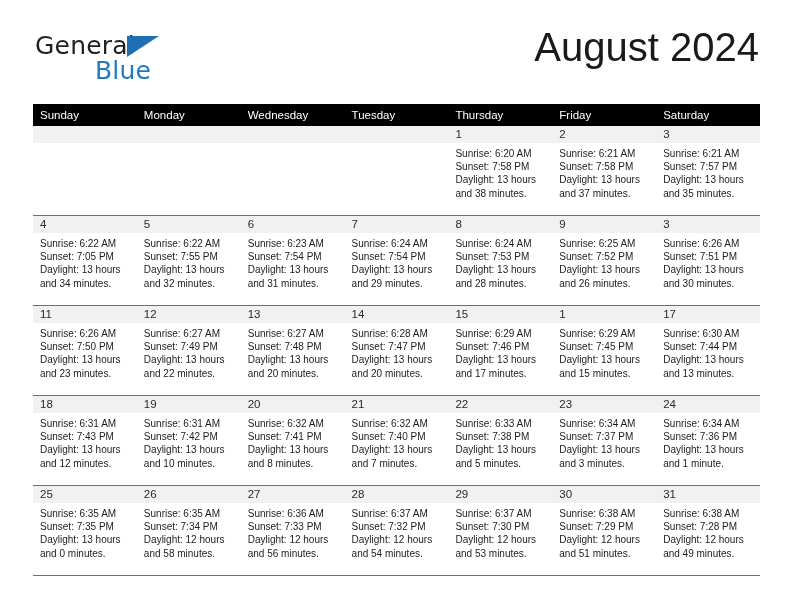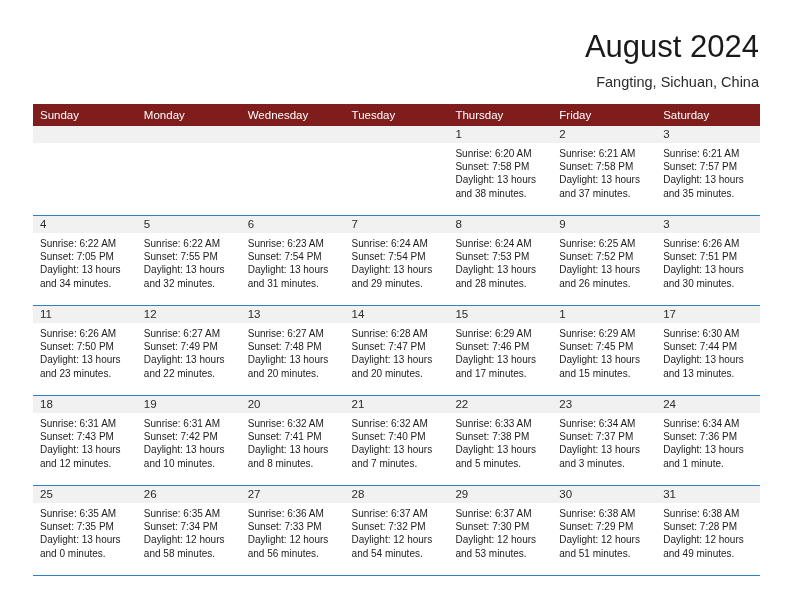--- a/index.html
+++ b/index.html
@@ -41,21 +41,21 @@
     position: absolute; left: 62px; top: 28px;
     font-size: 25px; letter-spacing: .2px;
     color: #1f7ac4;
     font-family: "DejaVu Sans", sans-serif;
   }
   .title-block {
     position: absolute; right: 0; top: 0;
     text-align: right;
   }
   .month-title {
-    font-size: 31px;
+    font-size: 40px;
     font-weight: 400;
     color: #1a1a1a;
     line-height: 38px;
     white-space: nowrap;
   }
   .location {
     font-size: 14.5px;
     color: #2b2b2b;
     line-height: 22px;
     margin-top: 5px;
@@ -63,21 +63,21 @@
   }
 
   
   .calendar {
     position: absolute;
     left: 33px; top: 104px;
     width: 727px;
   }
   .dow-row {
     display: flex;
-    background: #7f1d1d;
+    background: #000000;
     height: 22px;
   }
   .dow {
     flex: 1 1 0;
     color: #ffffff;
     font-size: 11.5px;
     line-height: 22px;
     padding-left: 7px;
     white-space: nowrap;
   }
@@ -109,23 +109,27 @@
     color: #1c1c1c;
   }
   .cell-body div { white-space: nowrap; }
 </style>
 </head>
 <body>
 
 <div class="page">
 
   <div class="header">
+    <div class="logo">
+      <span class="logo-general">General</span>
+      <span class="logo-tri"></span>
+      <span class="logo-blue">Blue</span>
+    </div>
     <div class="title-block">
       <div class="month-title">August 2024</div>
-      <div class="location">Fangting, Sichuan, China</div>
     </div>
   </div>
 
   <div class="calendar">
     <div class="dow-row">
       <div class="dow">Sunday</div>
       <div class="dow">Monday</div>
       <div class="dow">Wednesday</div>
       <div class="dow">Tuesday</div>
       <div class="dow">Thursday</div>

